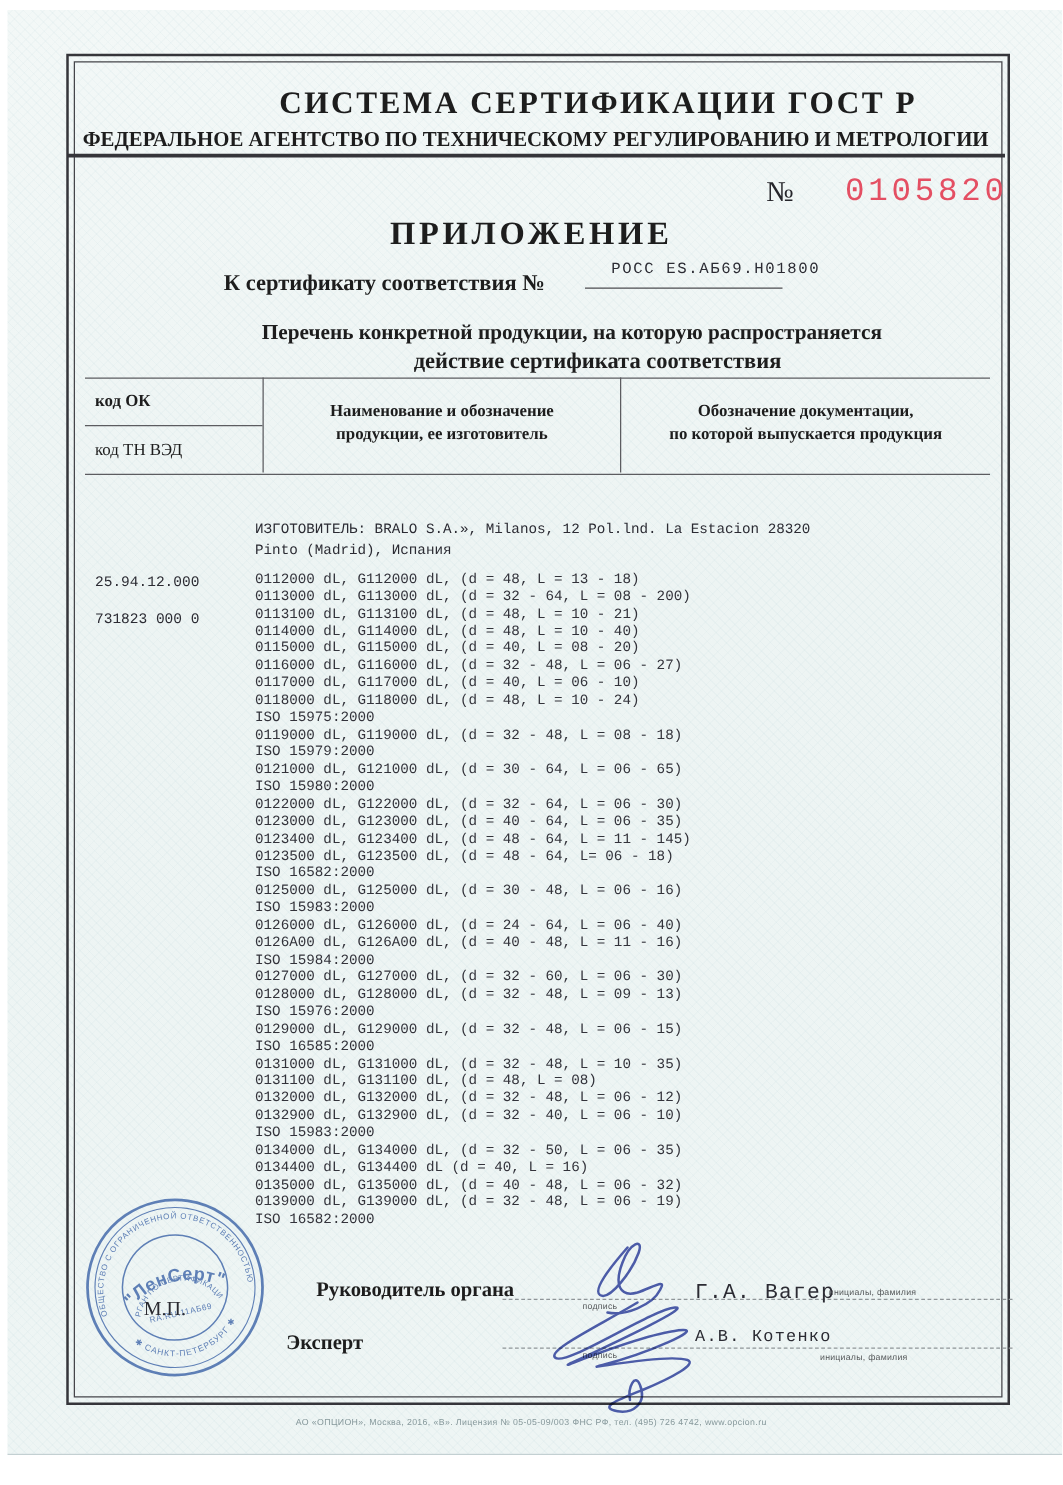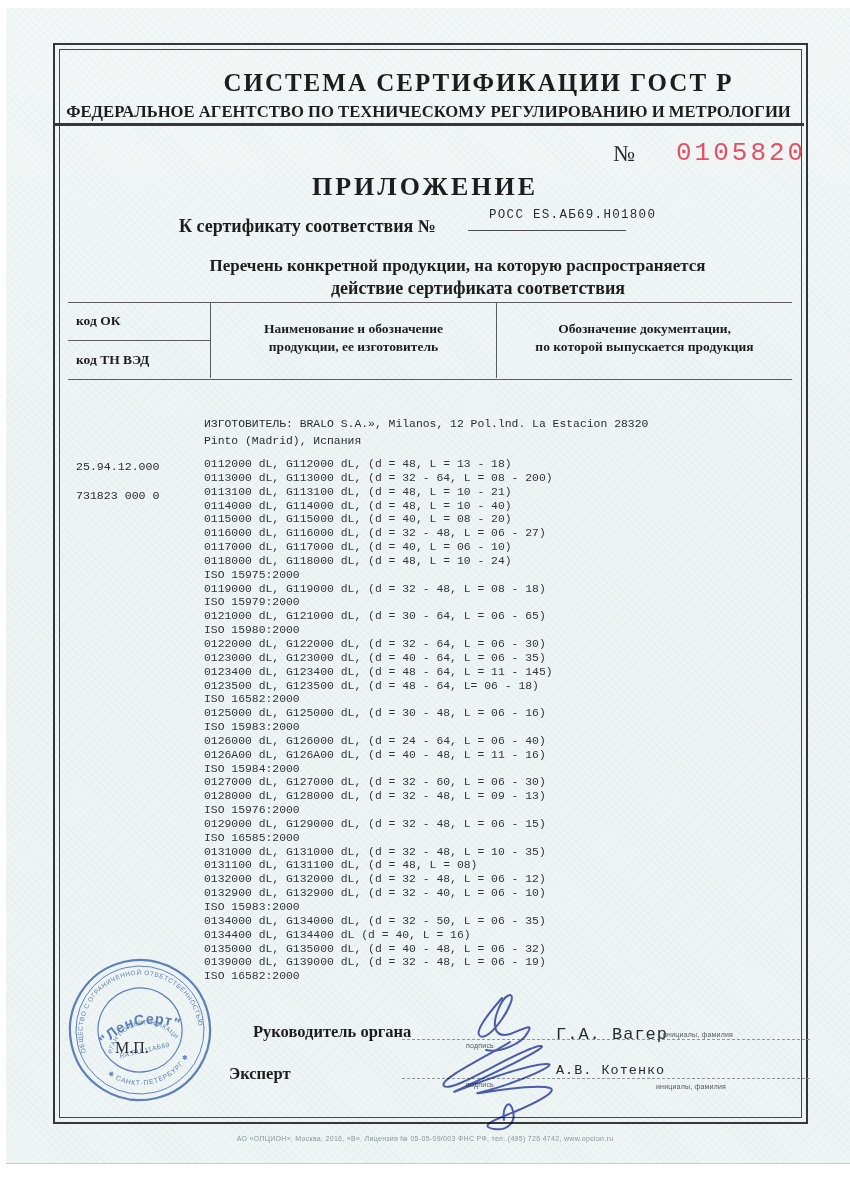--- a/index.html
+++ b/index.html
@@ -49,21 +49,21 @@
   <div class="abs" style="left:468px;top:230px;width:158px;height:1px;background:#4c4c50;"></div>
 
   <div class="abs serifb center" style="left:55px;top:257px;width:747px;font-size:17px;padding-left:29px;">Перечень конкретной продукции,  на которую распространяется</div>
   <div class="abs serifb center" style="left:55px;top:279px;width:846px;font-size:18px;">действие сертификата соответствия</div>
 
   <div class="abs" style="left:68px;top:302px;width:724px;height:76px;border-top:1px solid #5c5c60;border-bottom:1px solid #5c5c60;"></div>
   <div class="abs tline" style="left:210px;top:302px;width:1px;height:76px;"></div>
   <div class="abs tline" style="left:496px;top:302px;width:1px;height:76px;"></div>
   <div class="abs tline" style="left:68px;top:340px;width:142px;height:1px;"></div>
   <div class="abs serifb" style="left:76px;top:314px;font-size:13.5px;font-weight:600;">код ОК</div>
-  <div class="abs serifb" style="left:76px;top:353px;font-size:13.5px;font-weight:700;">код ТН ВЭД</div>
+  <div class="abs serifb" style="left:76px;top:353px;font-size:13.5px;font-weight:400;">код ТН ВЭД</div>
   <div class="abs serifb center" style="left:211px;top:322px;width:285px;font-size:13.5px;">Наименование и обозначение</div>
   <div class="abs serifb center" style="left:211px;top:340px;width:285px;font-size:13.5px;">продукции, ее изготовитель</div>
   <div class="abs serifb center" style="left:497px;top:322px;width:295px;font-size:13.5px;">Обозначение документации,</div>
   <div class="abs serifb center" style="left:497px;top:340px;width:295px;font-size:13.5px;">по которой выпускается продукция</div>
 
   <div class="abs mono" style="left:204px;top:416px;font-size:11.4px;line-height:16px;">ИЗГОТОВИТЕЛЬ: BRALO S.A.», Milanos, 12 Pol.lnd. La Estacion 28320</div>
   <div class="abs mono" style="left:204px;top:433px;font-size:11.4px;line-height:16px;">Pinto (Madrid), Испания</div>
 
   <div class="abs mono" style="left:76px;top:461px;font-size:11.6px;">25.94.12.000</div>
   <div class="abs mono" style="left:76px;top:490px;font-size:11.6px;">731823 000 0</div>

